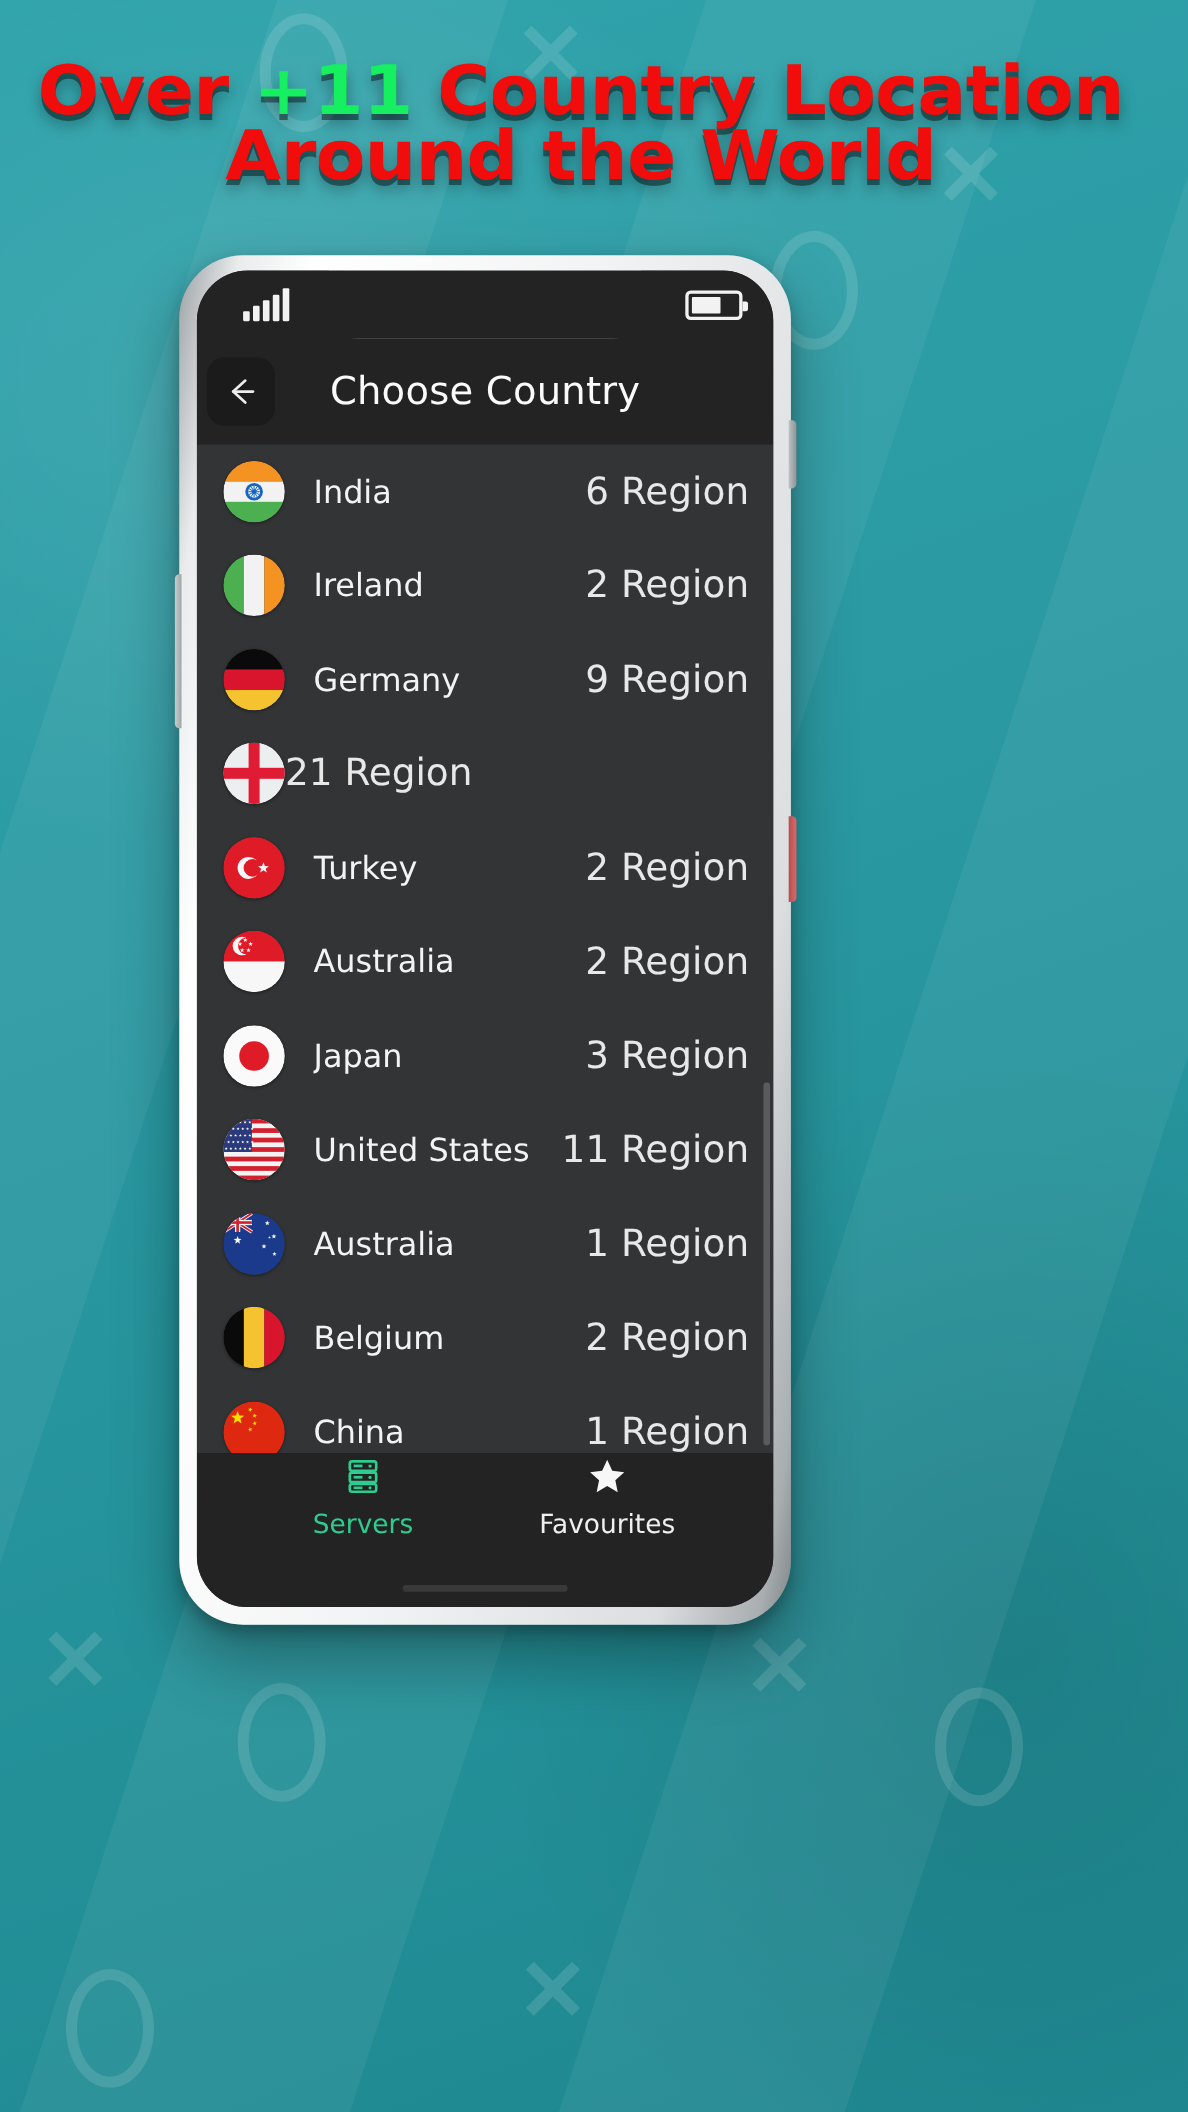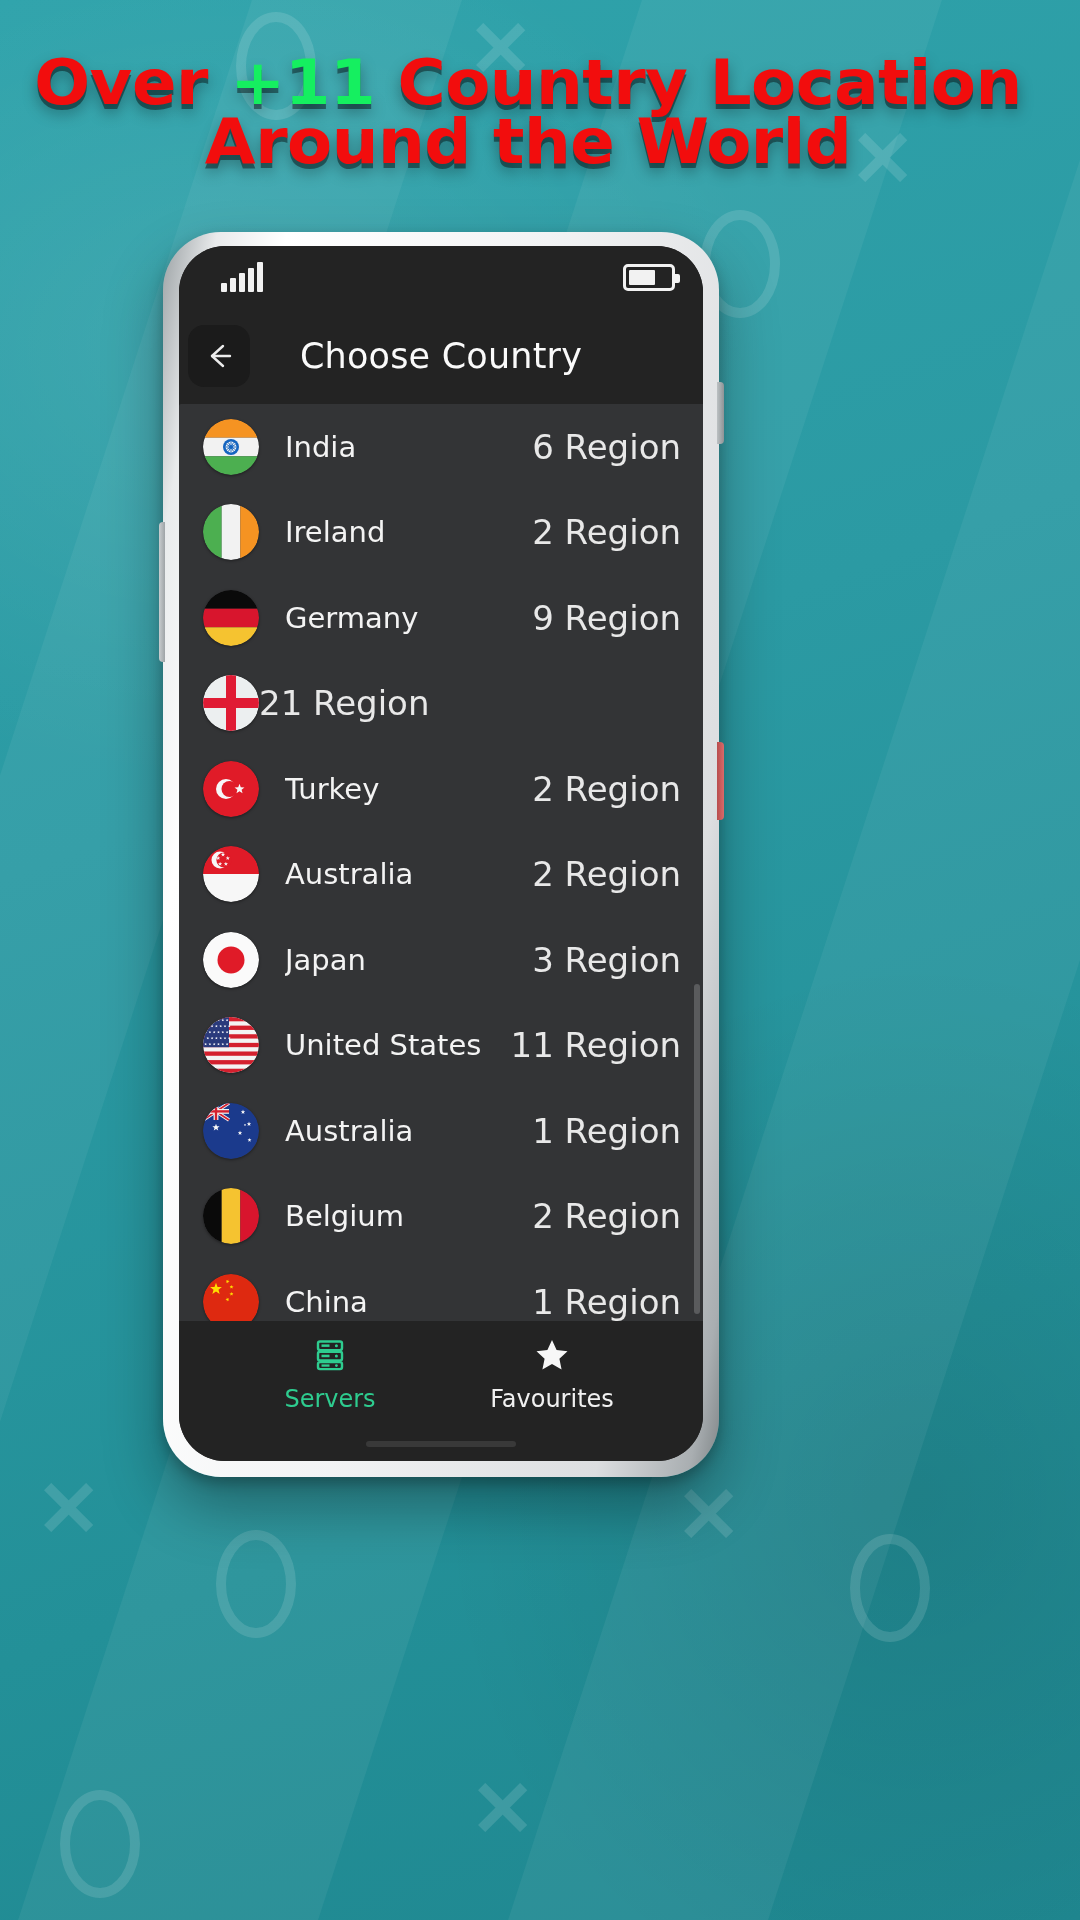--- a/index.html
+++ b/index.html
@@ -179,21 +179,21 @@
     white-space:nowrap;
   }
   #scrollbar {
     position:absolute; right:3px; top:580px; width:6px; height:330px;
     background:#5a5b5d; border-radius:3px;
   }
 
   
   #bottomnav {
     flex:0 0 140px; background:#232323;
-    display:flex; align-items:center; justify-content:space-around;
+    display:flex; justify-content:space-around;
     padding:0 40px 36px 40px;
   }
   .navitem {
     display:flex; flex-direction:column; align-items:center; gap:9px;
     cursor:pointer; min-width:150px;
   }
   .navicon { height:42px; display:flex; align-items:center; justify-content:center; }
   .navlabel { font-size:24px; font-family:"DejaVu Sans", sans-serif; }
   .nav-active .navlabel { color:#2ecc8f; }
   .nav-inactive .navlabel { color:#f0f0f0; }

